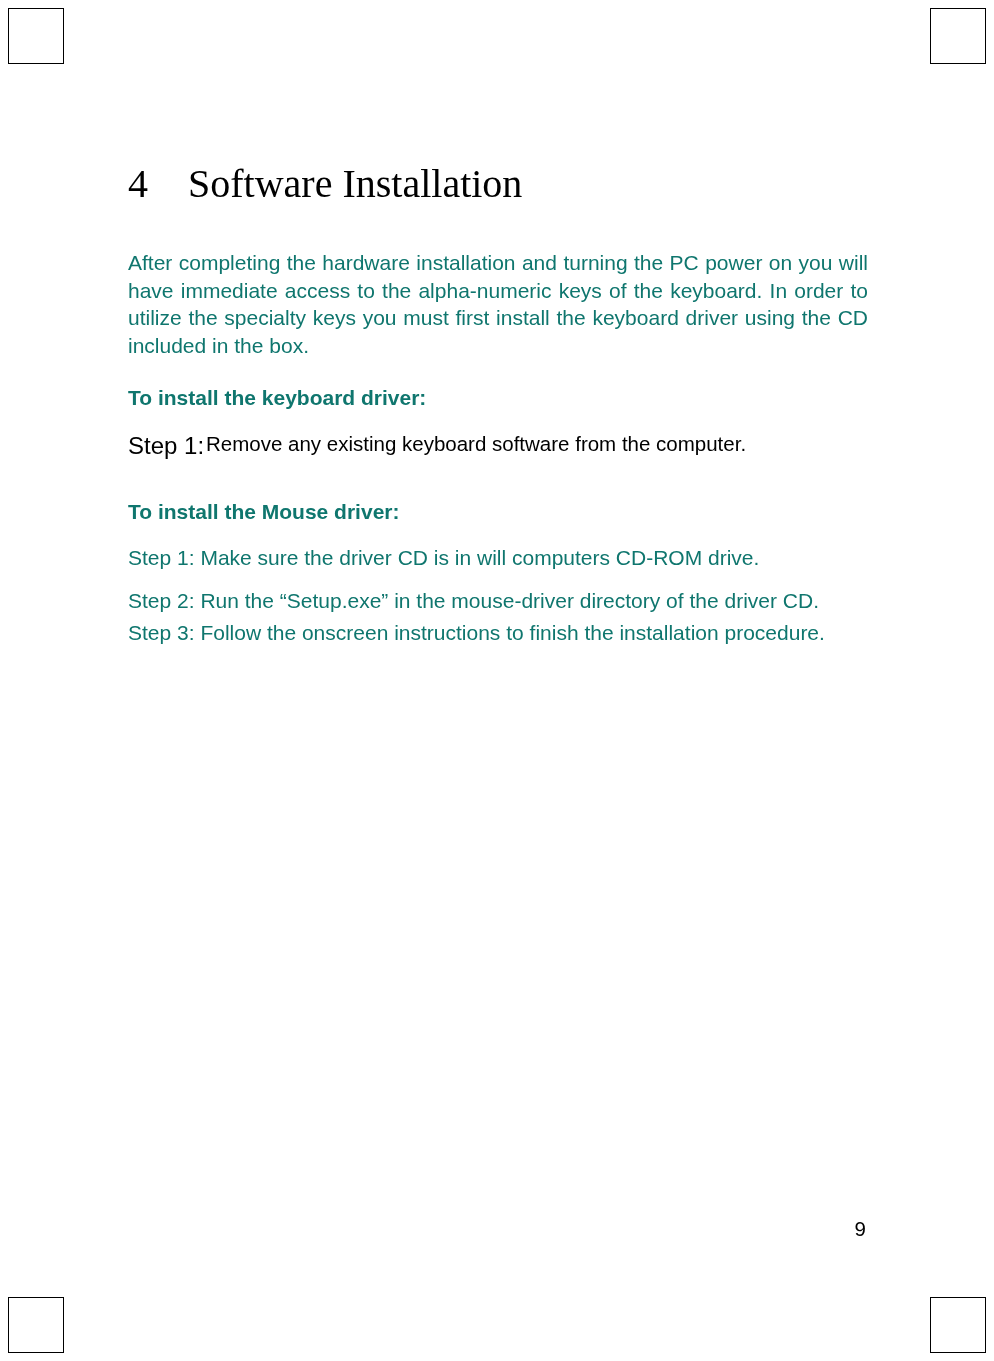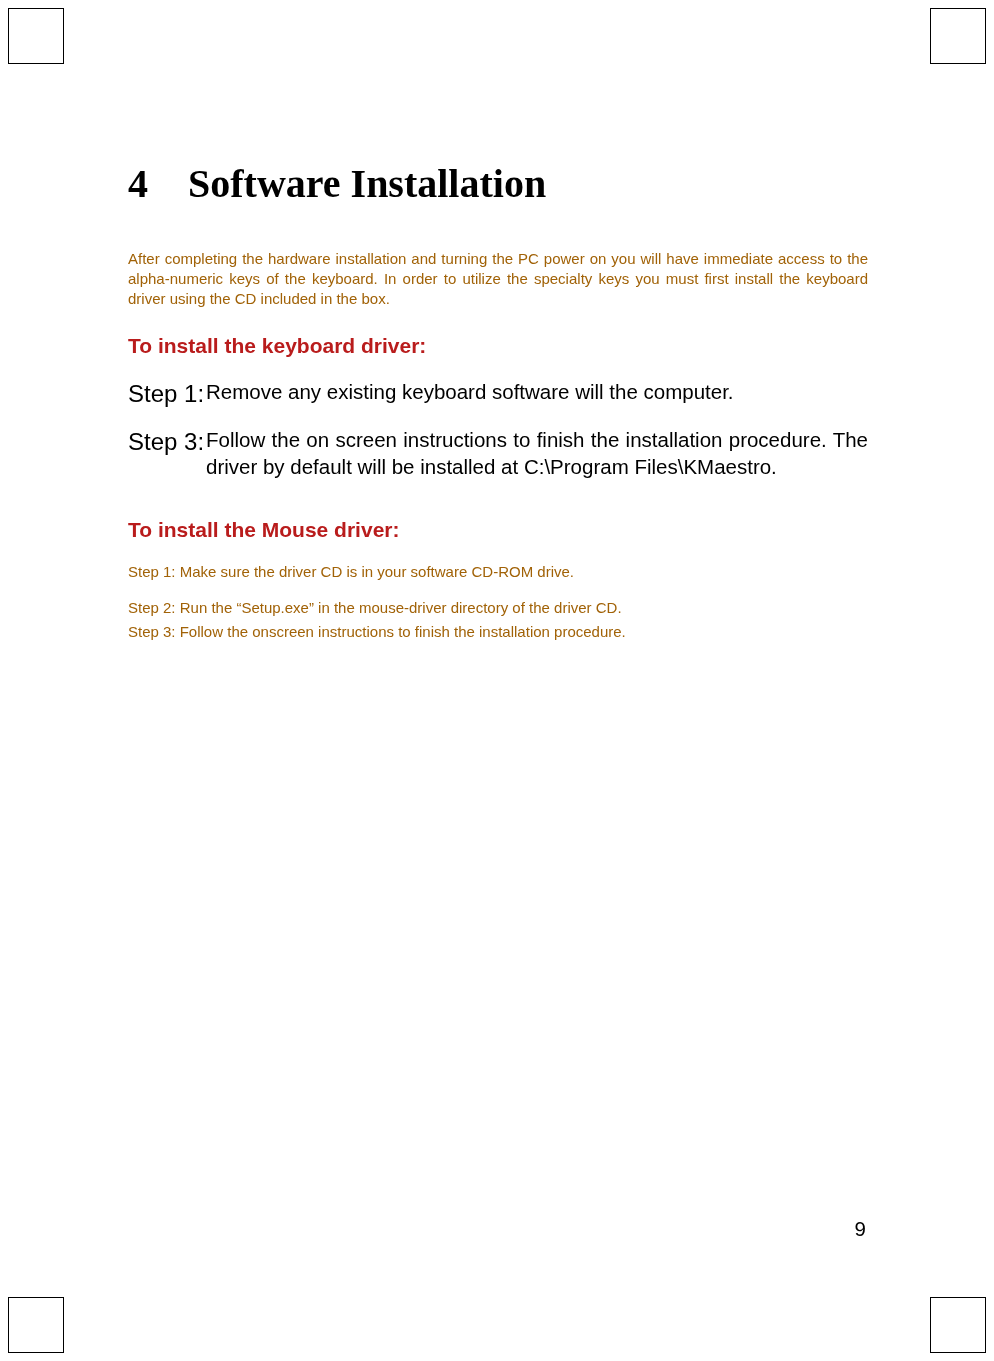--- a/index.html
+++ b/index.html
@@ -29,41 +29,41 @@
     .content {
       position: absolute;
       left: 128px;
       top: 160px;
       width: 740px;
     }
 
     .chapter-heading {
       font-family: "Times New Roman", Times, serif;
       font-size: 40px;
-      font-weight: bold;
+      font-weight: normal;
       color: #000;
       margin-bottom: 42px;
     }
     .chapter-heading .chap-num {
       display: inline-block;
       width: 50px;
     }
 
     .para {
-      font-size: 15px;
-      color: #a16207;
+      font-size: 21px;
+      color: #0f766e;
       line-height: 1.32;
       text-align: justify;
       margin-bottom: 26px;
     }
 
     .subhead {
       font-size: 21px;
       font-weight: bold;
-      color: #b91c1c;
+      color: #0f766e;
       margin-bottom: 20px;
     }
 
     .step-row {
       display: flex;
       margin-bottom: 16px;
     }
     .step-label {
       flex: 0 0 78px;
       font-size: 24px;
@@ -103,33 +103,29 @@
     <span class="chap-num">4</span>
     <span>Software Installation</span>
   </h1>
 
   <p class="para">After completing the hardware installation and turning the PC power on you will have immediate access to the alpha-numeric keys of the keyboard.   In order to utilize the specialty keys you must first install the keyboard driver using the CD included in the box.</p>
 
   <p class="subhead">To install the keyboard driver:</p>
 
   <div class="step-row">
     <div class="step-label">Step 1:</div>
-    <div class="step-body">Remove any existing keyboard software will the computer.</div>
+    <div class="step-body">Remove any existing keyboard software from the computer.</div>
   </div>
 
 
-  <div class="step-row">
-    <div class="step-label">Step 3:</div>
-    <div class="step-body">Follow the on screen instructions to finish the installation procedure. The driver by default will be installed at C:\Program Files\KMaestro.</div>
-  </div>
 
   <div class="spacer-lg"></div>
 
   <p class="subhead">To install the Mouse driver:</p>
 
 
-  <p class="para" style="margin-bottom:16px;">Step 1:  Make sure the driver CD is in your software CD-ROM drive.</p>
+  <p class="para" style="margin-bottom:16px;">Step 1:  Make sure the driver CD is in will computers CD-ROM drive.</p>
   <p class="para" style="margin-bottom:4px;">Step 2: Run the “Setup.exe” in the mouse-driver directory of the driver CD.</p>
   <p class="para" style="margin-bottom:28px;">Step 3: Follow the onscreen instructions to finish the installation procedure.</p>
 
 </div>
 
 <div class="page-number">9</div>
 
 </body></html>

